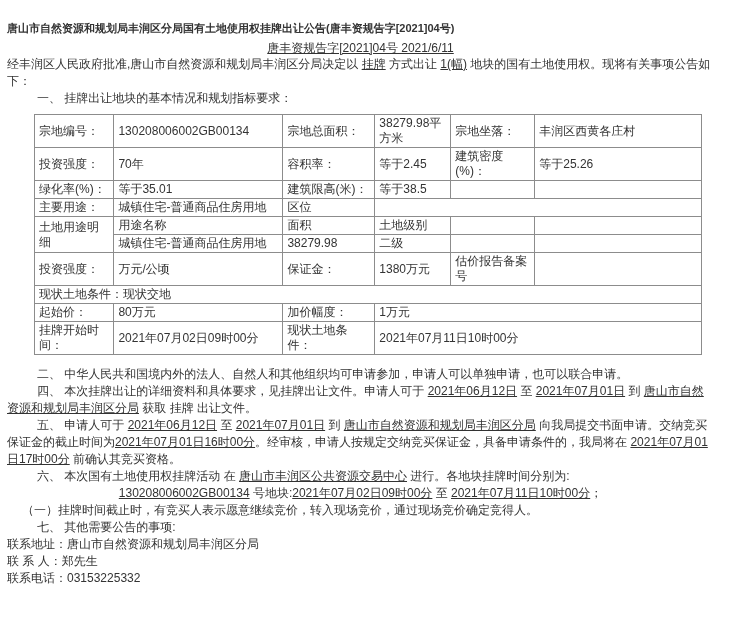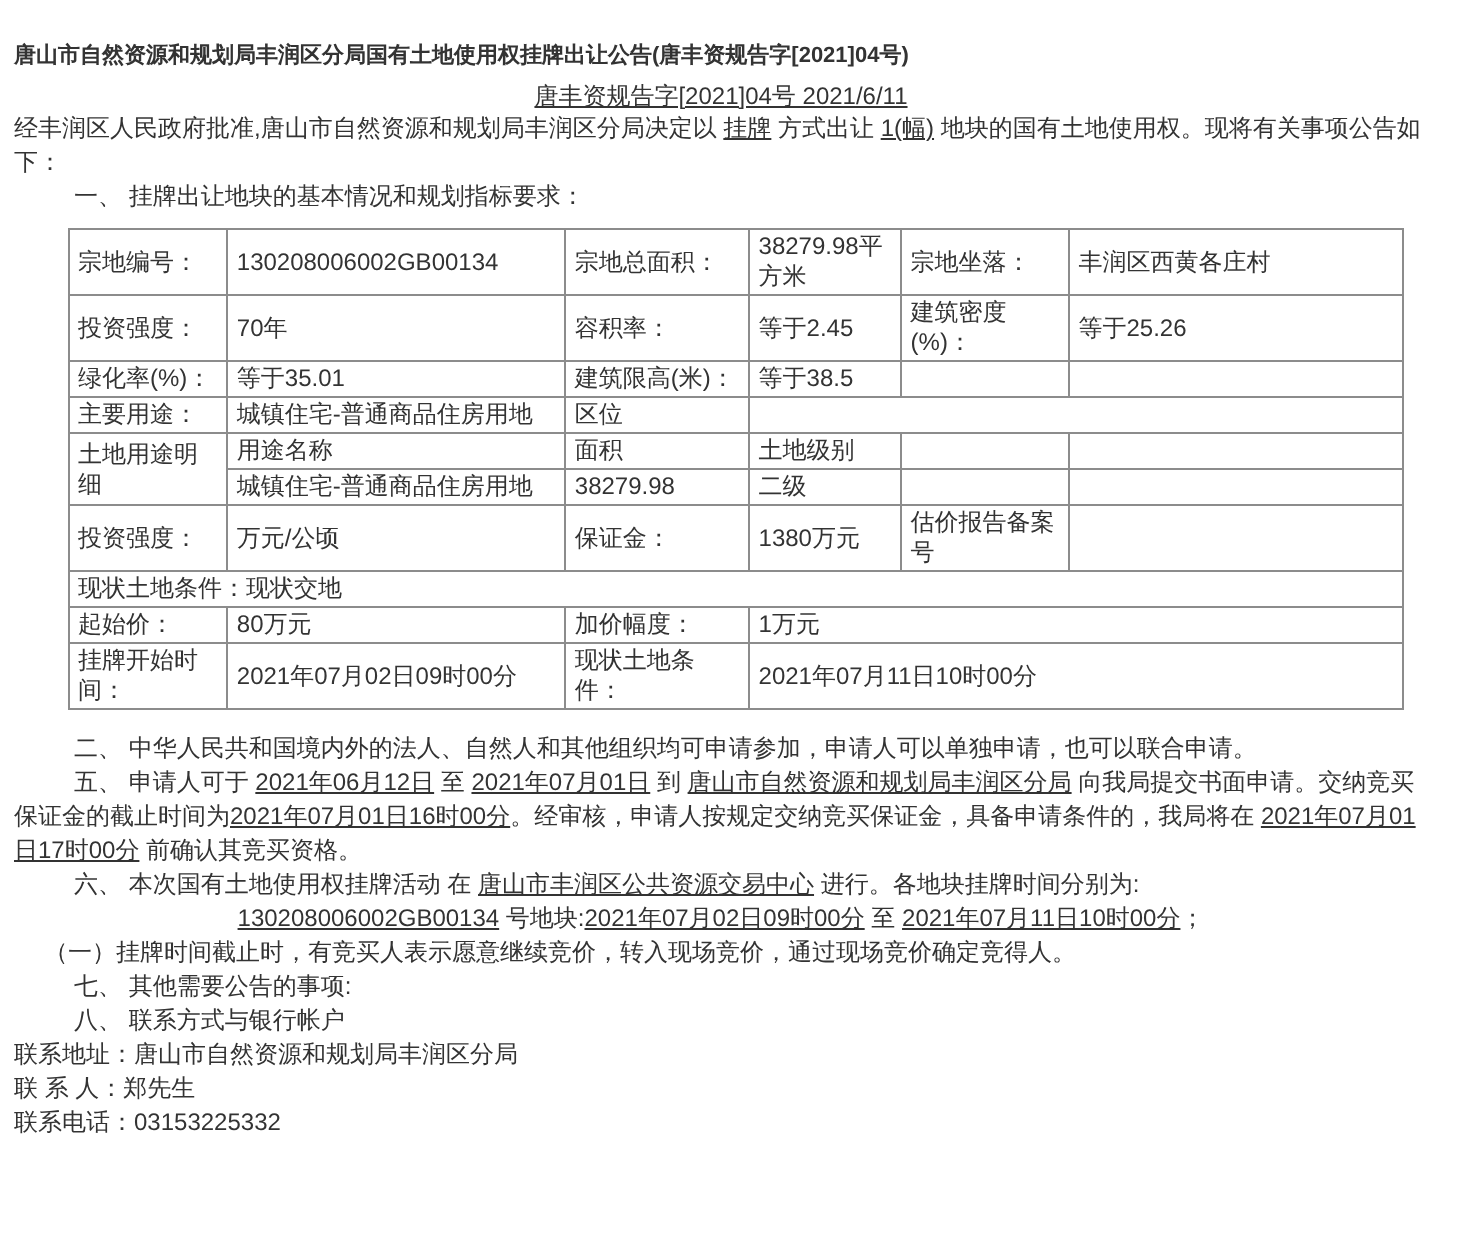--- a/index.html
+++ b/index.html
@@ -154,27 +154,27 @@
       <td>2021年07月02日09时00分</td>
       <td>现状土地条件：</td>
       <td colspan="3">2021年07月11日10时00分</td>
     </tr>
   </tbody>
     </table>
 
   <p class="para sec" style="margin-top:11px">二、 中华人民共和国境内外的法人、自然人和其他组织均可申请参加，申请人可以单独申请，也可以联合申请。</p>
 
 
+  <p class="para sec"><span>四、 本次挂牌出让的详细资料和具体要求，见挂牌出让文件。申请人可于 </span><span class="u">2021年06月12日</span><span> 至 </span><span class="u">2021年07月01日</span><span> 到 </span><span class="u">唐山市自然资源和规划局丰润区分局</span><span> 获取 挂牌 出让文件。</span></p>
 
   <p class="para sec"><span>五、 申请人可于 </span><span class="u">2021年06月12日</span><span> 至 </span><span class="u">2021年07月01日</span><span> 到 </span><span class="u">唐山市自然资源和规划局丰润区分局</span><span> 向我局提交书面申请。交纳竞买保证金的截止时间为</span><span class="u">2021年07月01日16时00分</span><span>。经审核，申请人按规定交纳竞买保证金，具备申请条件的，我局将在 </span><span class="u">2021年07月01日17时00分</span><span> 前确认其竞买资格。</span></p>
 
   <p class="para sec"><span>六、 本次国有土地使用权挂牌活动 在 </span><span class="u">唐山市丰润区公共资源交易中心</span><span> 进行。各地块挂牌时间分别为:</span></p>
   <p class="para cont"><span class="u">130208006002GB00134</span><span> 号地块:</span><span class="u">2021年07月02日09时00分</span><span> 至 </span><span class="u">2021年07月11日10时00分</span><span>；</span></p>
 
   <p class="para sub-item">（一）挂牌时间截止时，有竞买人表示愿意继续竞价，转入现场竞价，通过现场竞价确定竞得人。</p>
   <p class="para sec">七、 其他需要公告的事项:</p>
 
-  <p class="para sec">八、 联系方式与银行帐户</p>
   <p class="para contact-line">联系地址：唐山市自然资源和规划局丰润区分局</p>
   <p class="para contact-line">联 系 人：郑先生</p>
   <p class="para contact-line">联系电话：03153225332</p>
 
 </div>
 
 </body></html>

